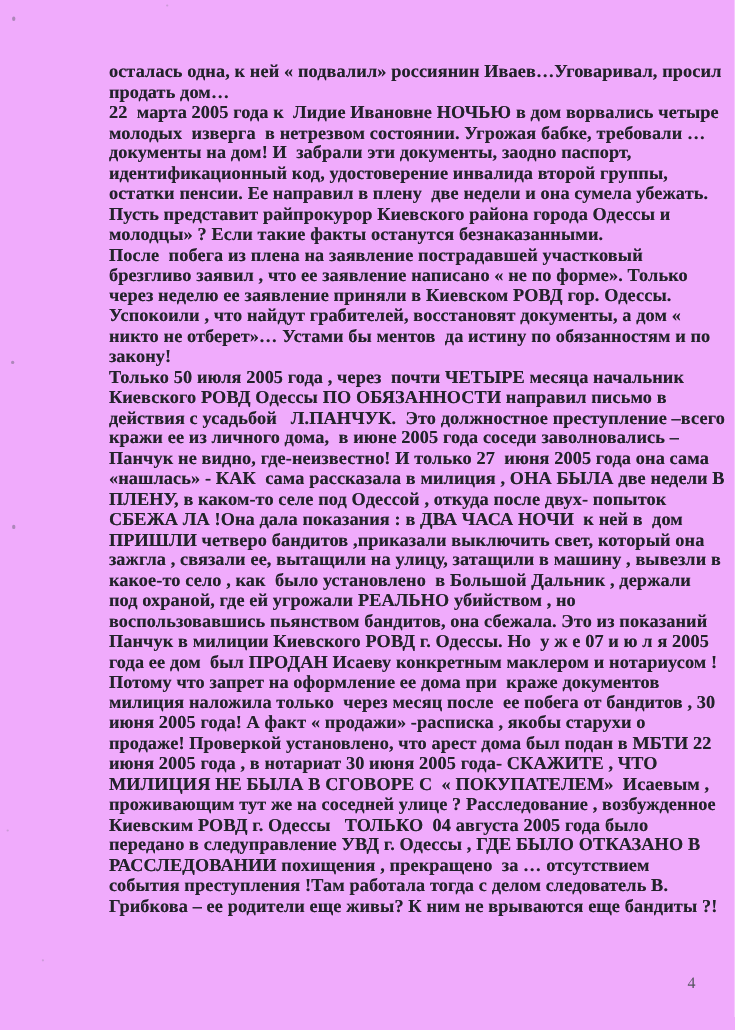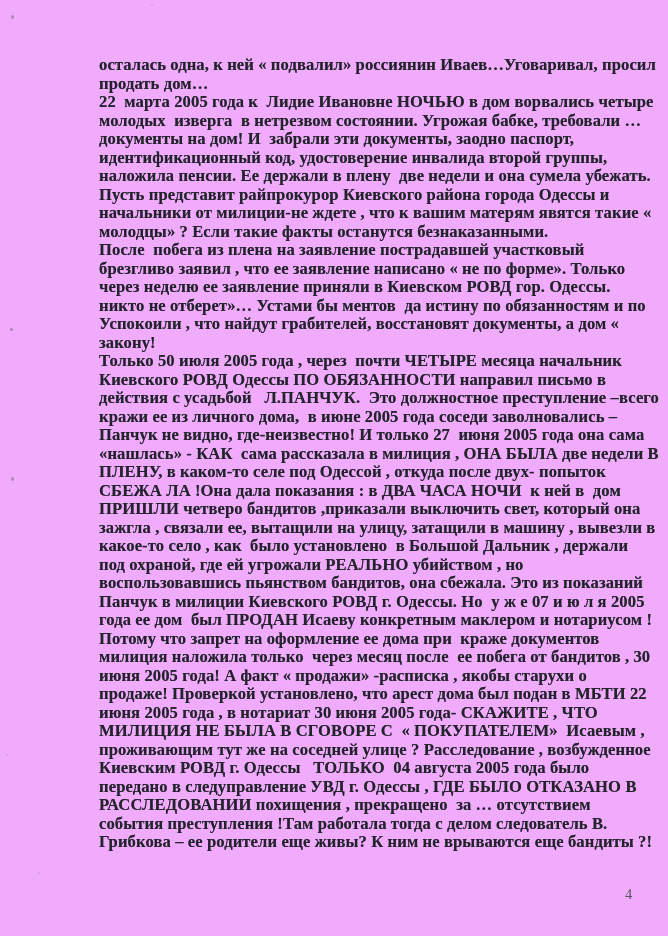--- a/index.html
+++ b/index.html
@@ -54,29 +54,28 @@
 <body>
 
 <div class="page">
   <div class="text-block">
       <div class="line">осталась одна, к ней « подвалил» россиянин Иваев…Уговаривал, просил</div>
       <div class="line">продать дом…</div>
       <div class="line">22  марта 2005 года к  Лидие Ивановне НОЧЬЮ в дом ворвались четыре</div>
       <div class="line">молодых  изверга  в нетрезвом состоянии. Угрожая бабке, требовали …</div>
       <div class="line">документы на дом! И  забрали эти документы, заодно паспорт,</div>
       <div class="line">идентификационный код, удостоверение инвалида второй группы,</div>
-      <div class="line">наложила пенсии. Ее держали в плену  две недели и она сумела убежать.</div>
+      <div class="line">остатки пенсии. Ее направил в плену  две недели и она сумела убежать.</div>
       <div class="line">Пусть представит райпрокурор Киевского района города Одессы и</div>
-      <div class="line">начальники от милиции-не ждете , что к вашим матерям явятся такие «</div>
       <div class="line">молодцы» ? Если такие факты останутся безнаказанными.</div>
       <div class="line">После  побега из плена на заявление пострадавшей участковый</div>
       <div class="line">брезгливо заявил , что ее заявление написано « не по форме». Только</div>
       <div class="line">через неделю ее заявление приняли в Киевском РОВД гор. Одессы.</div>
+      <div class="line">Успокоили , что найдут грабителей, восстановят документы, а дом «</div>
       <div class="line">никто не отберет»… Устами бы ментов  да истину по обязанностям и по</div>
-      <div class="line">Успокоили , что найдут грабителей, восстановят документы, а дом «</div>
       <div class="line">закону!</div>
       <div class="line">Только 50 июля 2005 года , через  почти ЧЕТЫРЕ месяца начальник</div>
       <div class="line">Киевского РОВД Одессы ПО ОБЯЗАННОСТИ направил письмо в</div>
       <div class="line">действия с усадьбой   Л.ПАНЧУК.  Это должностное преступление –всего</div>
       <div class="line">кражи ее из личного дома,  в июне 2005 года соседи заволновались –</div>
       <div class="line">Панчук не видно, где-неизвестно! И только 27  июня 2005 года она сама</div>
       <div class="line">«нашлась» - КАК  сама рассказала в милиция , ОНА БЫЛА две недели В</div>
       <div class="line">ПЛЕНУ, в каком-то селе под Одессой , откуда после двух- попыток</div>
       <div class="line">СБЕЖА ЛА !Она дала показания : в ДВА ЧАСА НОЧИ  к ней в  дом</div>
       <div class="line">ПРИШЛИ четверо бандитов ,приказали выключить свет, который она</div>

